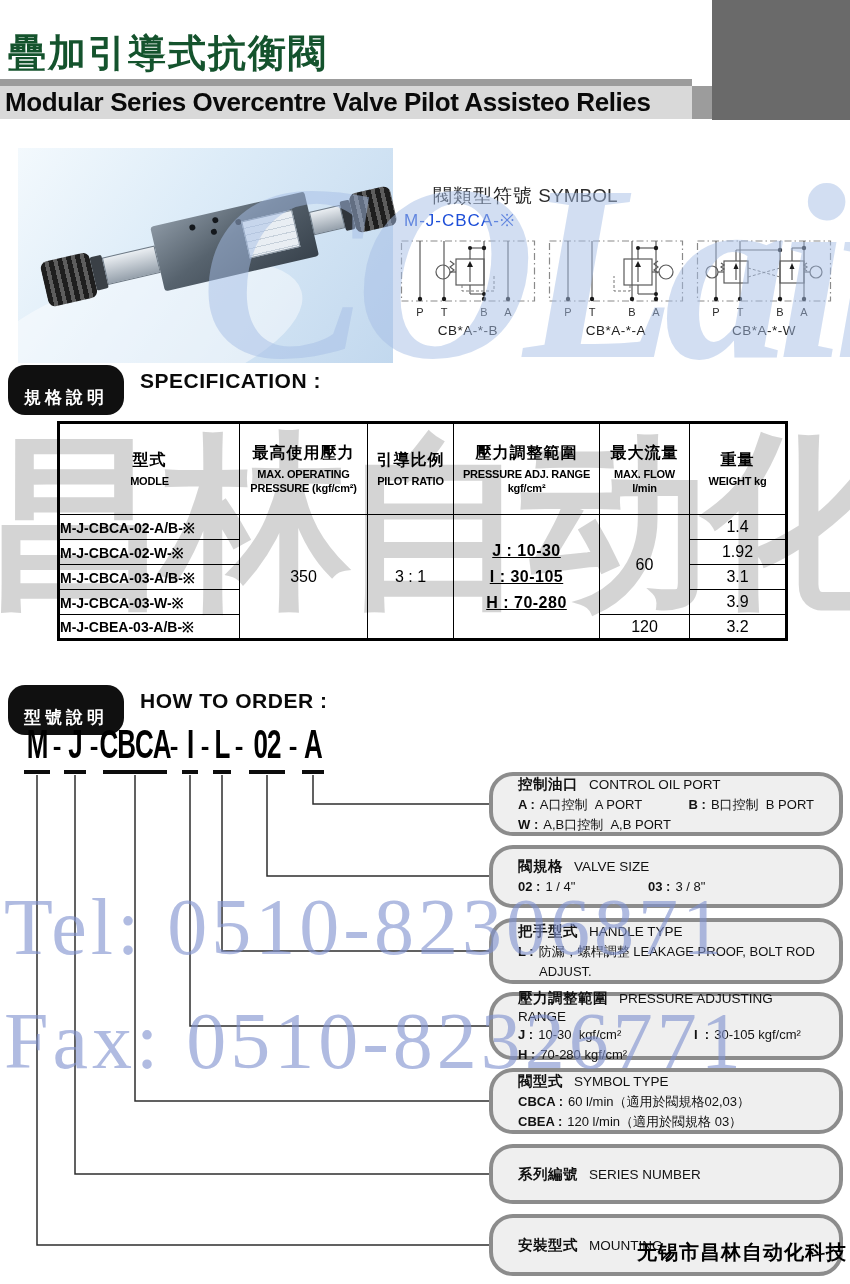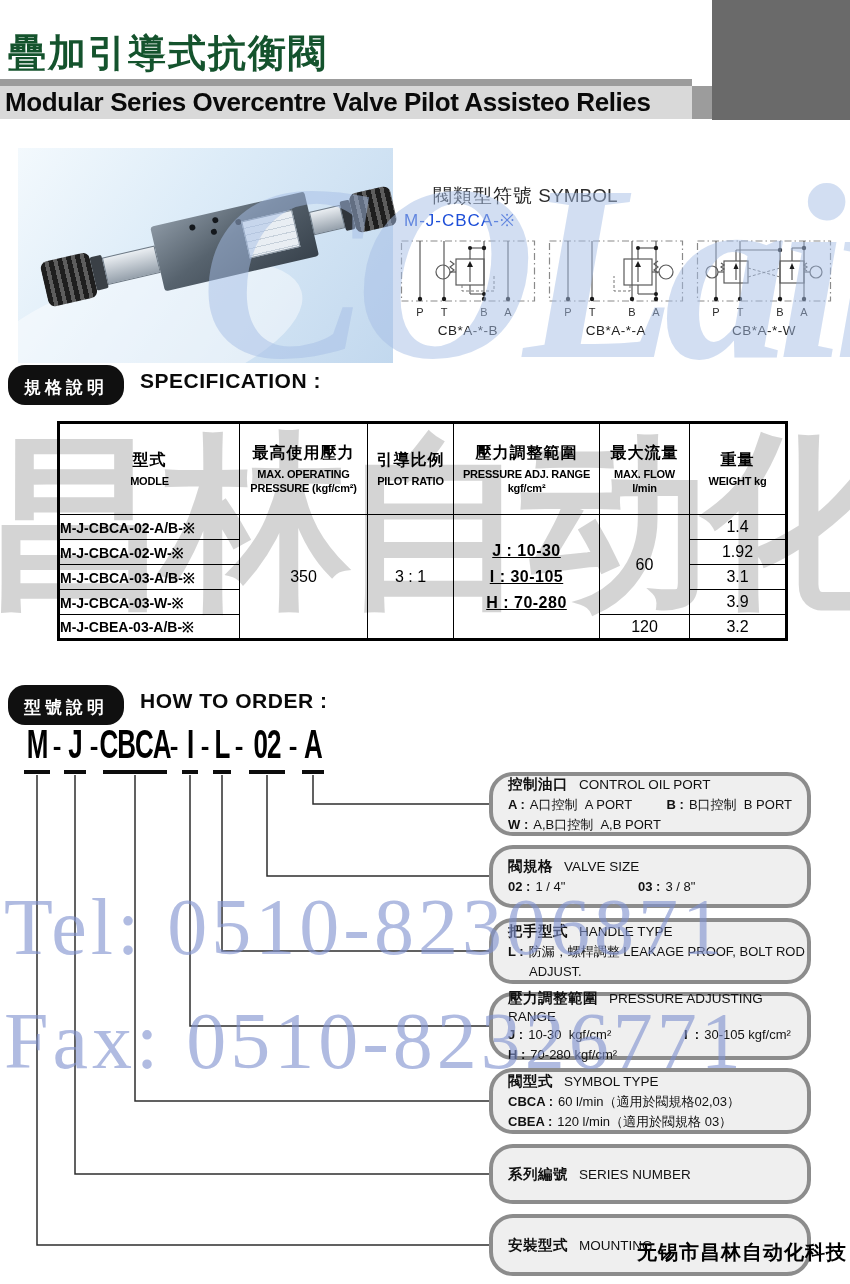--- a/index.html
+++ b/index.html
@@ -48,21 +48,21 @@
               font-size:250px; line-height:290px; letter-spacing:-12px; color:rgba(166,190,229,.5); }
   .wm-gray { position:absolute; left:-18px; top:422px; font-size:188px; line-height:200px; font-weight:bold;
              color:rgba(130,130,130,.34); letter-spacing:-8px; }
   .wm-tel { position:absolute; left:4px; top:882px; font-family:"Liberation Serif",serif; font-size:80px;
             color:rgba(128,145,206,.62); letter-spacing:4px; }
   .wm-fax { position:absolute; left:4px; top:996px; font-family:"Liberation Serif",serif; font-size:80px;
             color:rgba(128,145,206,.62); letter-spacing:4px; }
 
   
   .pill { position:absolute; background:#101010; color:#fff; font-weight:bold; font-size:17px; letter-spacing:4px;
-          padding:11px 16px 6px; border-radius:17px; }
+          padding:21px 16px 6px; border-radius:17px; }
   .section-heading { position:absolute; font-size:21px; font-weight:bold; color:#0a0a0a; letter-spacing:.5px; }
 
   
   #spec-table { position:absolute; left:57px; top:421px; border-collapse:collapse; table-layout:fixed; border:3px solid #000; }
   #spec-table td, #spec-table th { border:1.5px solid #000; vertical-align:middle; color:#000; background:transparent; padding:0; }
   #spec-table th { height:92px; text-align:center; }
   .th-zh { font-size:16px; font-weight:bold; letter-spacing:1px; }
   .th-en { font-size:11px; font-weight:bold; letter-spacing:-.2px; line-height:1.25; margin-top:4px; padding:0 2px; }
   #spec-table tbody tr { height:25px; }
   .cell-model { text-align:left; padding-left:7px; font-weight:bold; font-size:14px; white-space:nowrap; }
@@ -72,22 +72,22 @@
   
   #code { position:absolute; left:0; top:722px; width:430px; height:52px; }
   .seg { position:absolute; bottom:0; height:42px; border-bottom:4px solid #0d0d0d; display:flex; align-items:flex-end; justify-content:center; }
   .seg > span { display:block; font-weight:bold; font-size:26px; line-height:26px; letter-spacing:-1px;
                 transform:scaleY(1.55); transform-origin:bottom; padding-bottom:4px; }
   .dashsep { position:absolute; bottom:12px; font-size:26px; font-weight:bold; text-align:center; }
 
   #connectors { position:absolute; left:0; top:0; width:850px; height:1284px; pointer-events:none; }
 
   
-  .callout { position:absolute; left:489px; width:322px; background:#efefef; border:4px solid #8c8c8c; border-radius:24px;
-             padding:6px 15px; display:flex; flex-direction:column; justify-content:center; }
+  .callout { position:absolute; left:489px; width:354px; background:#efefef; border:4px solid #8c8c8c; border-radius:24px;
+             padding:6px 25px; display:flex; flex-direction:column; justify-content:center; }
   .c-title { font-size:14.5px; color:#111; }
   .c-zh { font-weight:bold; letter-spacing:.5px; }
   .c-en { margin-left:7px; font-size:13.5px; }
   .c-row { display:flex; font-size:13px; color:#111; margin-top:3px; line-height:1.25; }
   .c-cell { display:flex; }
   .c-cell.w170 { width:176px; }
   .c-cell.w130 { width:130px; }
   .c-key { font-weight:bold; white-space:pre; }
   .c-text { margin-left:5px; white-space:pre; }
   .indent { margin-left:16px; }

